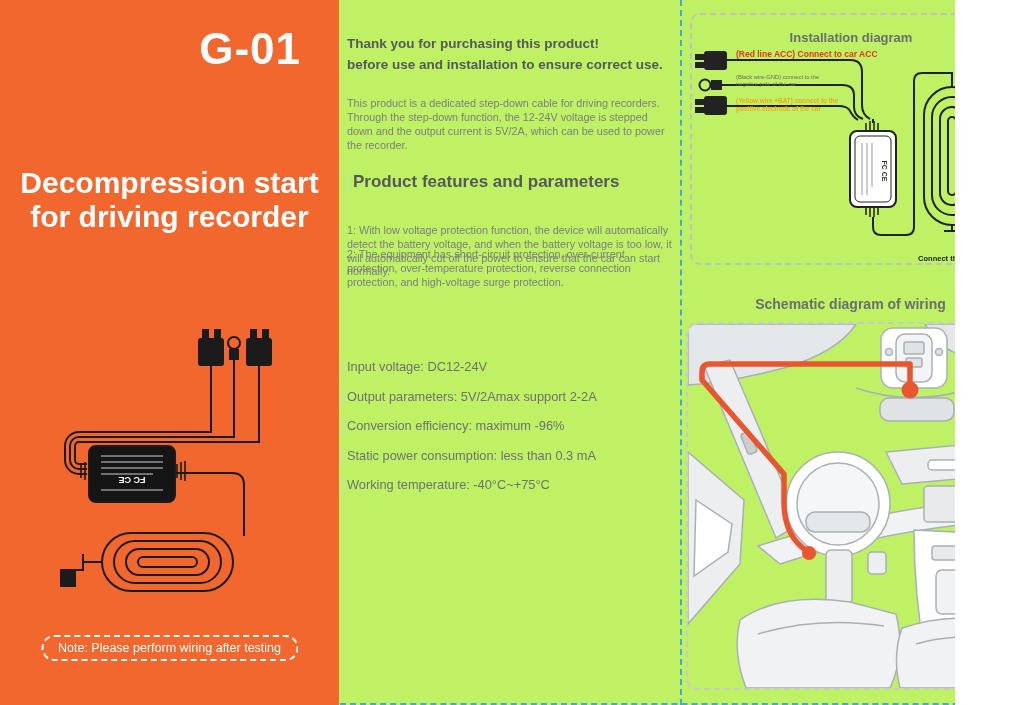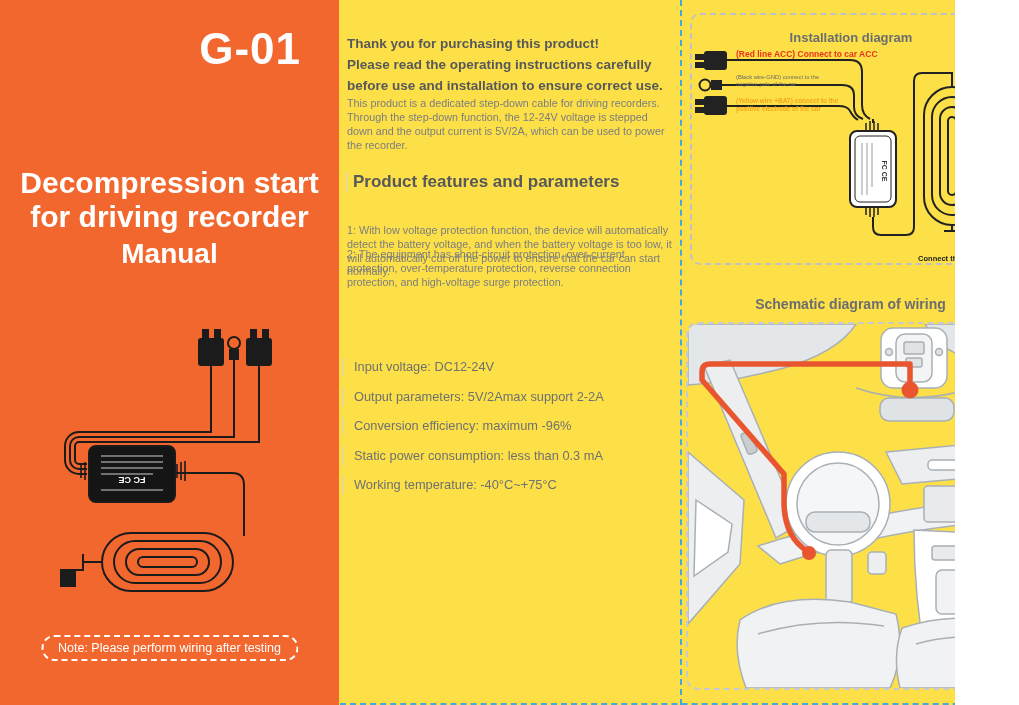--- a/index.html
+++ b/index.html
@@ -1,19 +1,19 @@
 <!DOCTYPE html>
 <html><head>
 <meta charset="utf-8">
 <style>
   * { margin:0; padding:0; box-sizing:border-box; }
   html,body { background:#ffffff; }
   body { font-family:"Liberation Sans", sans-serif; }
   .page {
-    position:relative; width:955px; height:705px; background:#fde047; overflow:hidden;
+    position:relative; width:955px; height:705px; background:#bef264; overflow:hidden;
   }
   
   .left-panel {
     position:absolute; left:0; top:0; width:339px; height:705px;
     background:#f2672e; color:#fff;
   }
   .model-no {
     position:absolute; top:24px; right:38px;
     font-size:44px; font-weight:bold; letter-spacing:1px;
   }
@@ -49,21 +49,21 @@
   .feature-1 {
     position:absolute; top:192px; left:7px; width:328px;
     font-size:10.8px; color:#7b7d80; line-height:13.8px;margin-top:32px;
   }
   .feature-2 {
     position:absolute; top:248px; left:7px; width:328px;
     font-size:10.8px; color:#7b7d80; line-height:13.8px;
   }
   .specs { position:absolute; top:358px; left:2px; width:330px; }
   .spec-row {
-    border-left:1px solid #cfcfcf; padding-left:11px;
+    border-left:1px solid #cfcfcf; padding-left:4px;
     font-size:12.8px; color:#6e7073; height:18px; line-height:18px;
     margin-bottom:11.5px;
   }
   
   .right-panel {
     position:absolute; left:680px; top:0; width:339px; height:705px;
     border-left:2px dashed #45a8d8;
   }
   .install-box {
     position:absolute; top:13px; left:8px; width:322px; height:252px;
@@ -91,21 +91,20 @@
 <body>
 
 <div class="page">
 
   <div class="left-panel">
     <div class="model-no">G-01</div>
     <div class="main-title">
       <div>Decompression start</div>
       <div>for driving recorder</div>
     </div>
-    <div class="manual-title">Manual</div>
 
     <svg class="product-art" width="290" height="292" viewBox="0 0 290 292">
       <g stroke="#1b1b1b" stroke-width="2" fill="none">
 
         <g>
           <rect x="178" y="2" width="5" height="10" fill="#1b1b1b"></rect>
           <rect x="190" y="2" width="5" height="10" fill="#1b1b1b"></rect>
           <rect x="174" y="11" width="24" height="26" rx="2" fill="#1b1b1b"></rect>
         </g>
 
@@ -151,21 +150,20 @@
         </g>
       </g>
     </svg>
 
     <div class="note-pill">Note: Please perform wiring after testing</div>
   </div>
 
   <div class="middle-panel">
     <div class="intro-heading">
       <div>Thank you for purchasing this product!</div>
-      <div>Please read the operating instructions carefully</div>
       <div>before use and installation to ensure correct use.</div>
     </div>
     <p class="intro-body">This product is a dedicated step-down cable for driving recorders. Through the step-down function, the 12-24V voltage is stepped down and the output current is 5V/2A, which can be used to power the recorder.</p>
 
     <div class="features-heading">Product features and parameters</div>
     <p class="feature-1">1: With low voltage protection function, the device will automatically detect the battery voltage, and when the battery voltage is too low, it will automatically cut off the power to ensure that the car can start normally.</p>
     <p class="feature-2">2: The equipment has short-circuit protection, over-current protection, over-temperature protection, reverse connection protection, and high-voltage surge protection.</p>
 
     <div class="specs">
       <div class="spec-row">Input voltage: DC12-24V</div>

